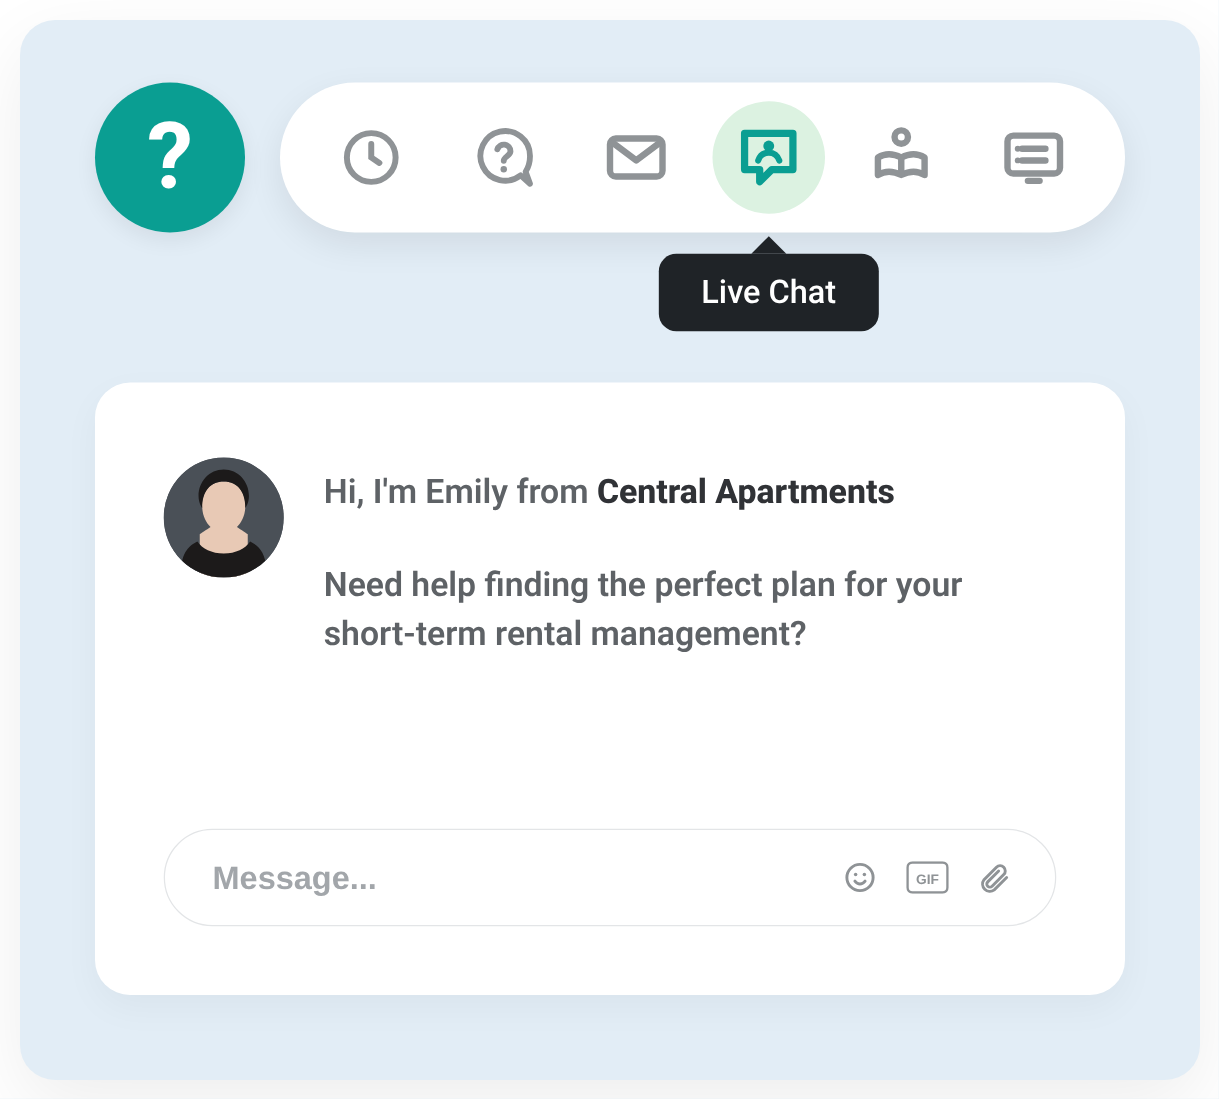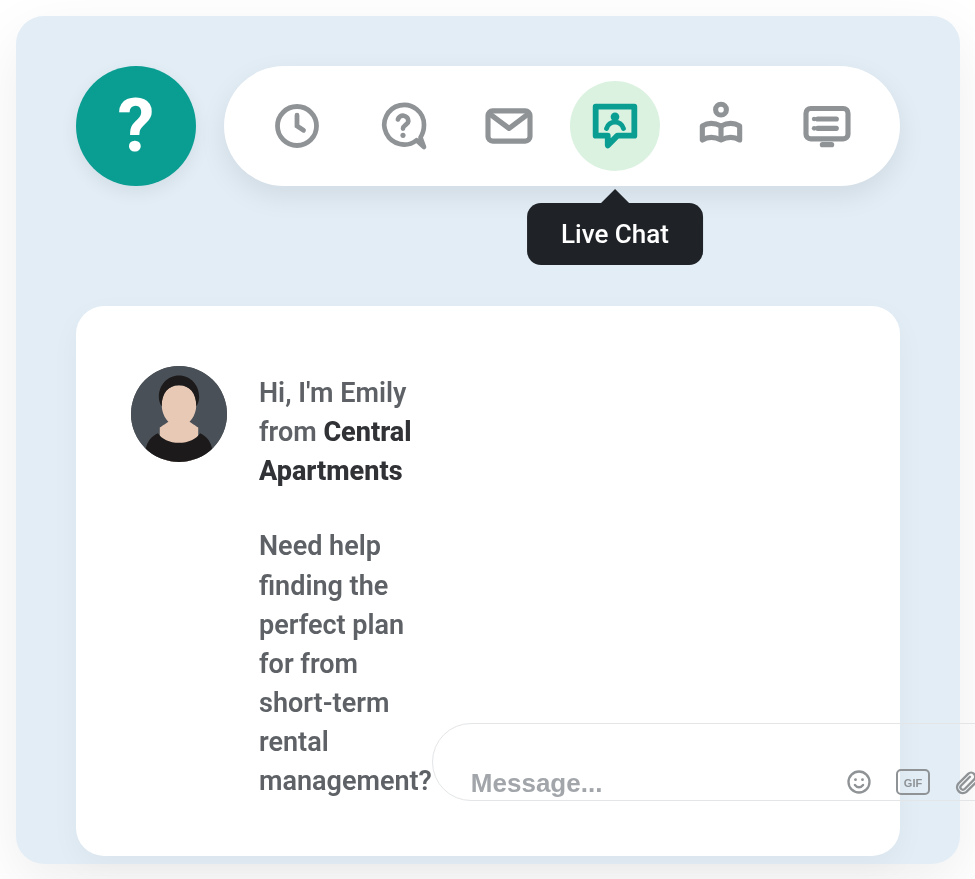--- a/index.html
+++ b/index.html
@@ -96,21 +96,21 @@
     border-bottom: 14px solid #1f2327;
   }
 
   .chat-card {
     margin-top: 120px;
     background: #fff;
     border-radius: 28px;
     padding: 60px 55px 55px 55px;
     min-height: 490px;
     display: flex;
-    flex-direction: row;
+    flex-direction: column;
     box-shadow: 0 10px 30px rgba(0,0,0,0.04);
   }
   .msg-row {
     display: flex;
     gap: 32px;
   }
   .avatar {
     width: 96px;
     height: 96px;
     border-radius: 50%;
@@ -129,21 +129,21 @@
   .greet-line { font-weight: 600; }
   .greet-company { font-weight: 800; color: #303236; }
   .followup { margin-top: 36px; font-weight: 600; }
 
   .composer {
     margin-top: auto;
     height: 78px;
     border: 1px solid #e3e5e7;
     border-radius: 40px;
     display: flex;
-    align-items: flex-end;
+    align-items: center;
     padding: 0 30px 0 36px;
     gap: 18px;
   }
   .composer input {
     flex: 1;
     border: none;
     outline: none;
     font-size: 26px;
     font-weight: 600;
     color: #5e6266;
@@ -233,21 +233,21 @@
           <path d="M50 20c-11 0-18 8-18 20 0 8 3 14 7 18-3 2-9 6-9 6v36h40V64s-6-4-9-6c4-4 7-10 7-18 0-12-7-20-18-20z" fill="#e8c9b5"></path>
           <path d="M32 42c0-14 7-22 18-22s18 8 18 22c0 0 3-4 3-10 0-12-9-22-21-22S29 20 29 32c0 6 3 10 3 10zM28 70c-8 4-14 10-14 30h72c0-20-6-26-14-30-4 6-12 10-22 10s-18-4-22-10z" fill="#1c1a1a"></path>
         </svg>
       </div>
       <div class="msg-body">
         <div class="greet-line">
           <span>Hi, I'm Emily from</span>
           <span> </span>
           <span class="greet-company">Central Apartments</span>
         </div>
-        <div class="followup">Need help finding the perfect plan for from short-term rental management?</div>
+        <div class="followup">Need help finding the perfect plan for your short-term rental management?</div>
       </div>
     </div>
 
     <div class="composer">
       <input type="text" placeholder="Message..." style="">
       <div class="composer-icon">
         <svg width="28" height="28" viewBox="0 0 24 24" fill="none">
           <circle cx="12" cy="12" r="9" stroke="#8f9396" stroke-width="2"></circle>
           <circle cx="9" cy="10" r="1.2" fill="#8f9396"></circle>
           <circle cx="15" cy="10" r="1.2" fill="#8f9396"></circle>

